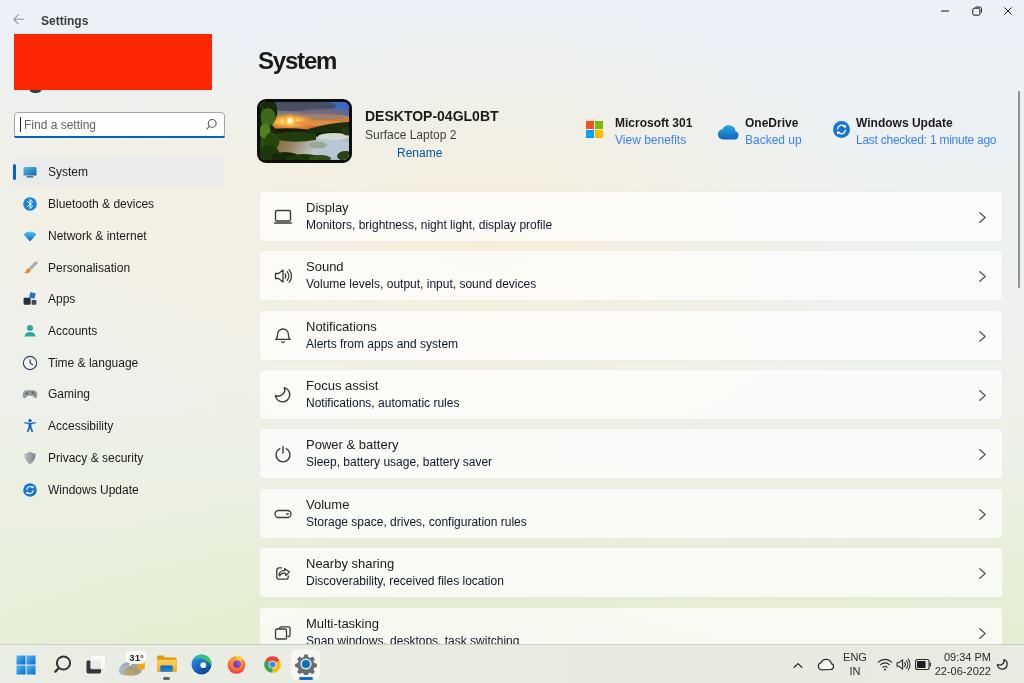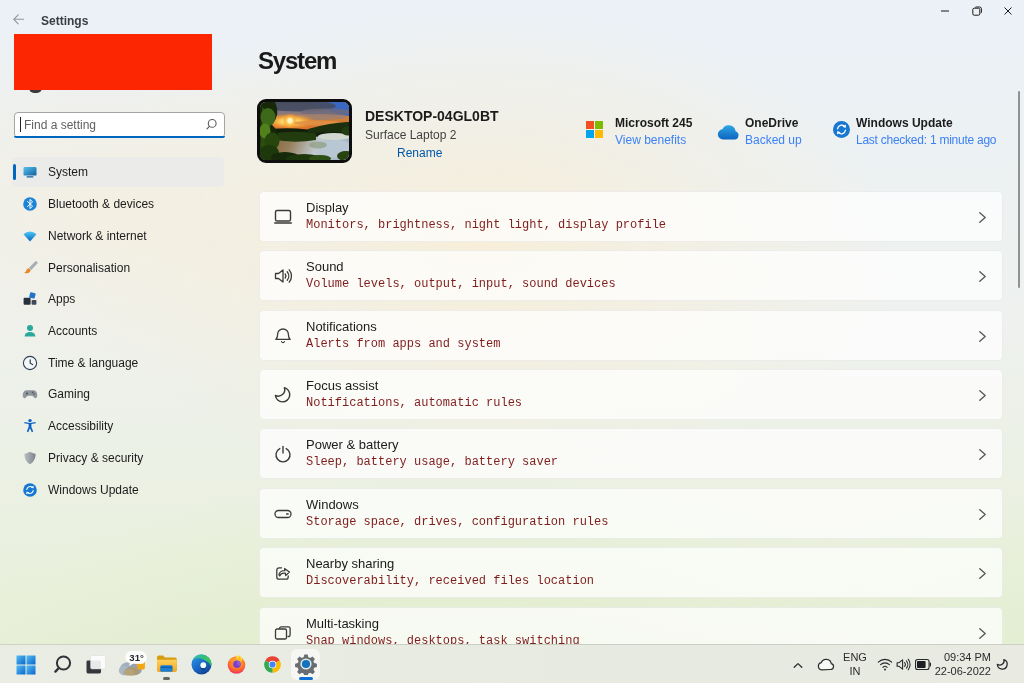--- a/index.html
+++ b/index.html
@@ -41,21 +41,21 @@
 #devname { left:365px; top:108px; font-size:14px; font-weight:700; }
 #devmodel { left:365px; top:128px; font-size:12px; color:#3f3f3f; }
 #devrename { left:365px; top:146px; font-size:12px; color:#0058ab;margin-left:32px; }
 
 .hblk-title { font-size:12px; font-weight:700; color:#1b1b1b; }
 .hblk-sub { font-size:12px; color:#3b82f6; }
 
 
 .card { left:259px; width:744px; height:51px; background:rgba(255,255,255,.72); border:1px solid rgba(0,0,0,.06); border-radius:5px; }
 .card .t { position:absolute; left:46px; top:8px; font-size:13px; color:#1b1b1b; }
-.card .s { position:absolute; left:46px; top:26px; font-size:12px; color:#7f1d1d;font-family:Liberation Mono, monospace; }
+.card .s { position:absolute; left:46px; top:26px; font-size:12px; color:#0f172a; }
 .card .chev { position:absolute; right:15px; top:19px; }
 .card .cic { position:absolute; left:13px; top:15px; width:20px; height:20px; }
 
 
 #sbar { left:1018px; top:91px; width:2px; height:197px; background:#919191; border-radius:1px; }
 
 
 #taskbar { left:0; top:644px; width:1024px; height:39px;
   background:linear-gradient(90deg, #eaede3 0%, #e8ebe1 40%, #e7eae0 70%, #e9ebe2 100%);
   border-top:1px solid rgba(125,135,115,.28); }
@@ -253,21 +253,21 @@
 <div class="abs" id="devname">DESKTOP-04GL0BT</div>
 <div class="abs" id="devmodel">Surface Laptop 2</div>
 <div class="abs" id="devrename">Rename</div>
 
 <svg class="abs" style="left:586px; top:121px; width:17px; height:17px;" viewBox="0 0 17 17">
   <rect x="0" y="0" width="8" height="8" fill="#f25022"></rect>
     <rect x="9" y="0" width="8" height="8" fill="#7fba00"></rect>
   <rect x="0" y="9" width="8" height="8" fill="#00a4ef"></rect>
     <rect x="9" y="9" width="8" height="8" fill="#ffb900"></rect>
 </svg>
-<div class="abs hblk-title" style="left:615px; top:116px;">Microsoft 245</div>
+<div class="abs hblk-title" style="left:615px; top:116px;">Microsoft 301</div>
 <div class="abs hblk-sub" style="left:615px; top:133px;">View benefits</div>
 
 <svg class="abs" style="left:712px; top:123px; width:28px; height:18px;" viewBox="0 0 28 18">
   <defs>
       <linearGradient id="odg" x1="0" y1="0" x2="0" y2="1">
         <stop offset="0" stop-color="#2ca7e4"></stop>
         <stop offset="1" stop-color="#0d64c0"></stop>
       </linearGradient>
     </defs>
   <path d="M11 16.5 a5.2 5.2 0 0 1 -0.6-10.36 A7 7 0 0 1 23.6 8.3 a4.2 4.2 0 0 1 -1 8.2 Z" fill="url(#odg)"></path>
@@ -336,21 +336,21 @@
     <div class="s">Sleep, battery usage, battery saver</div>
   <svg class="chev" width="9" height="13" viewBox="0 0 9 13">
       <path d="M1.8 1.8 L7.2 6.5 L1.8 11.2" stroke="#5a5a5a" stroke-width="1.4" fill="none" stroke-linecap="round" stroke-linejoin="round"></path>
     </svg>
 </div>
 <div class="abs card" style="top:487.5px">
   <svg class="cic" viewBox="0 0 20 20">
       <rect x="2" y="6.5" width="16" height="7" rx="3.5" fill="none" stroke="#3a3a3a" stroke-width="1.3"></rect>
       <path d="M13.6 10 h1.6" stroke="#3a3a3a" stroke-width="1.3" stroke-linecap="round"></path>
     </svg>
-  <div class="t">Windows</div>
+  <div class="t">Volume</div>
     <div class="s">Storage space, drives, configuration rules</div>
   <svg class="chev" width="9" height="13" viewBox="0 0 9 13">
       <path d="M1.8 1.8 L7.2 6.5 L1.8 11.2" stroke="#5a5a5a" stroke-width="1.4" fill="none" stroke-linecap="round" stroke-linejoin="round"></path>
     </svg>
 </div>
 <div class="abs card" style="top:547px">
   <svg class="cic" viewBox="0 0 20 20">
       <path d="M8.5 4.8 H6 a2.2 2.2 0 0 0 -2.2 2.2 v7 a2.2 2.2 0 0 0 2.2 2.2 h7 a2.2 2.2 0 0 0 2.2 -2.2 v-1" fill="none" stroke="#3a3a3a" stroke-width="1.3" stroke-linecap="round"></path>
       <path d="M5.9 11.6 C6.6 9.1 9.2 7.4 11.9 7.7 L11.5 5.5 L16.4 9.1 L12.7 12.5 L12.3 10.2 C9.9 9.9 7.5 10.9 6.7 12.9 Z" fill="none" stroke="#3a3a3a" stroke-width="1.25" stroke-linejoin="round"></path>
     </svg>

